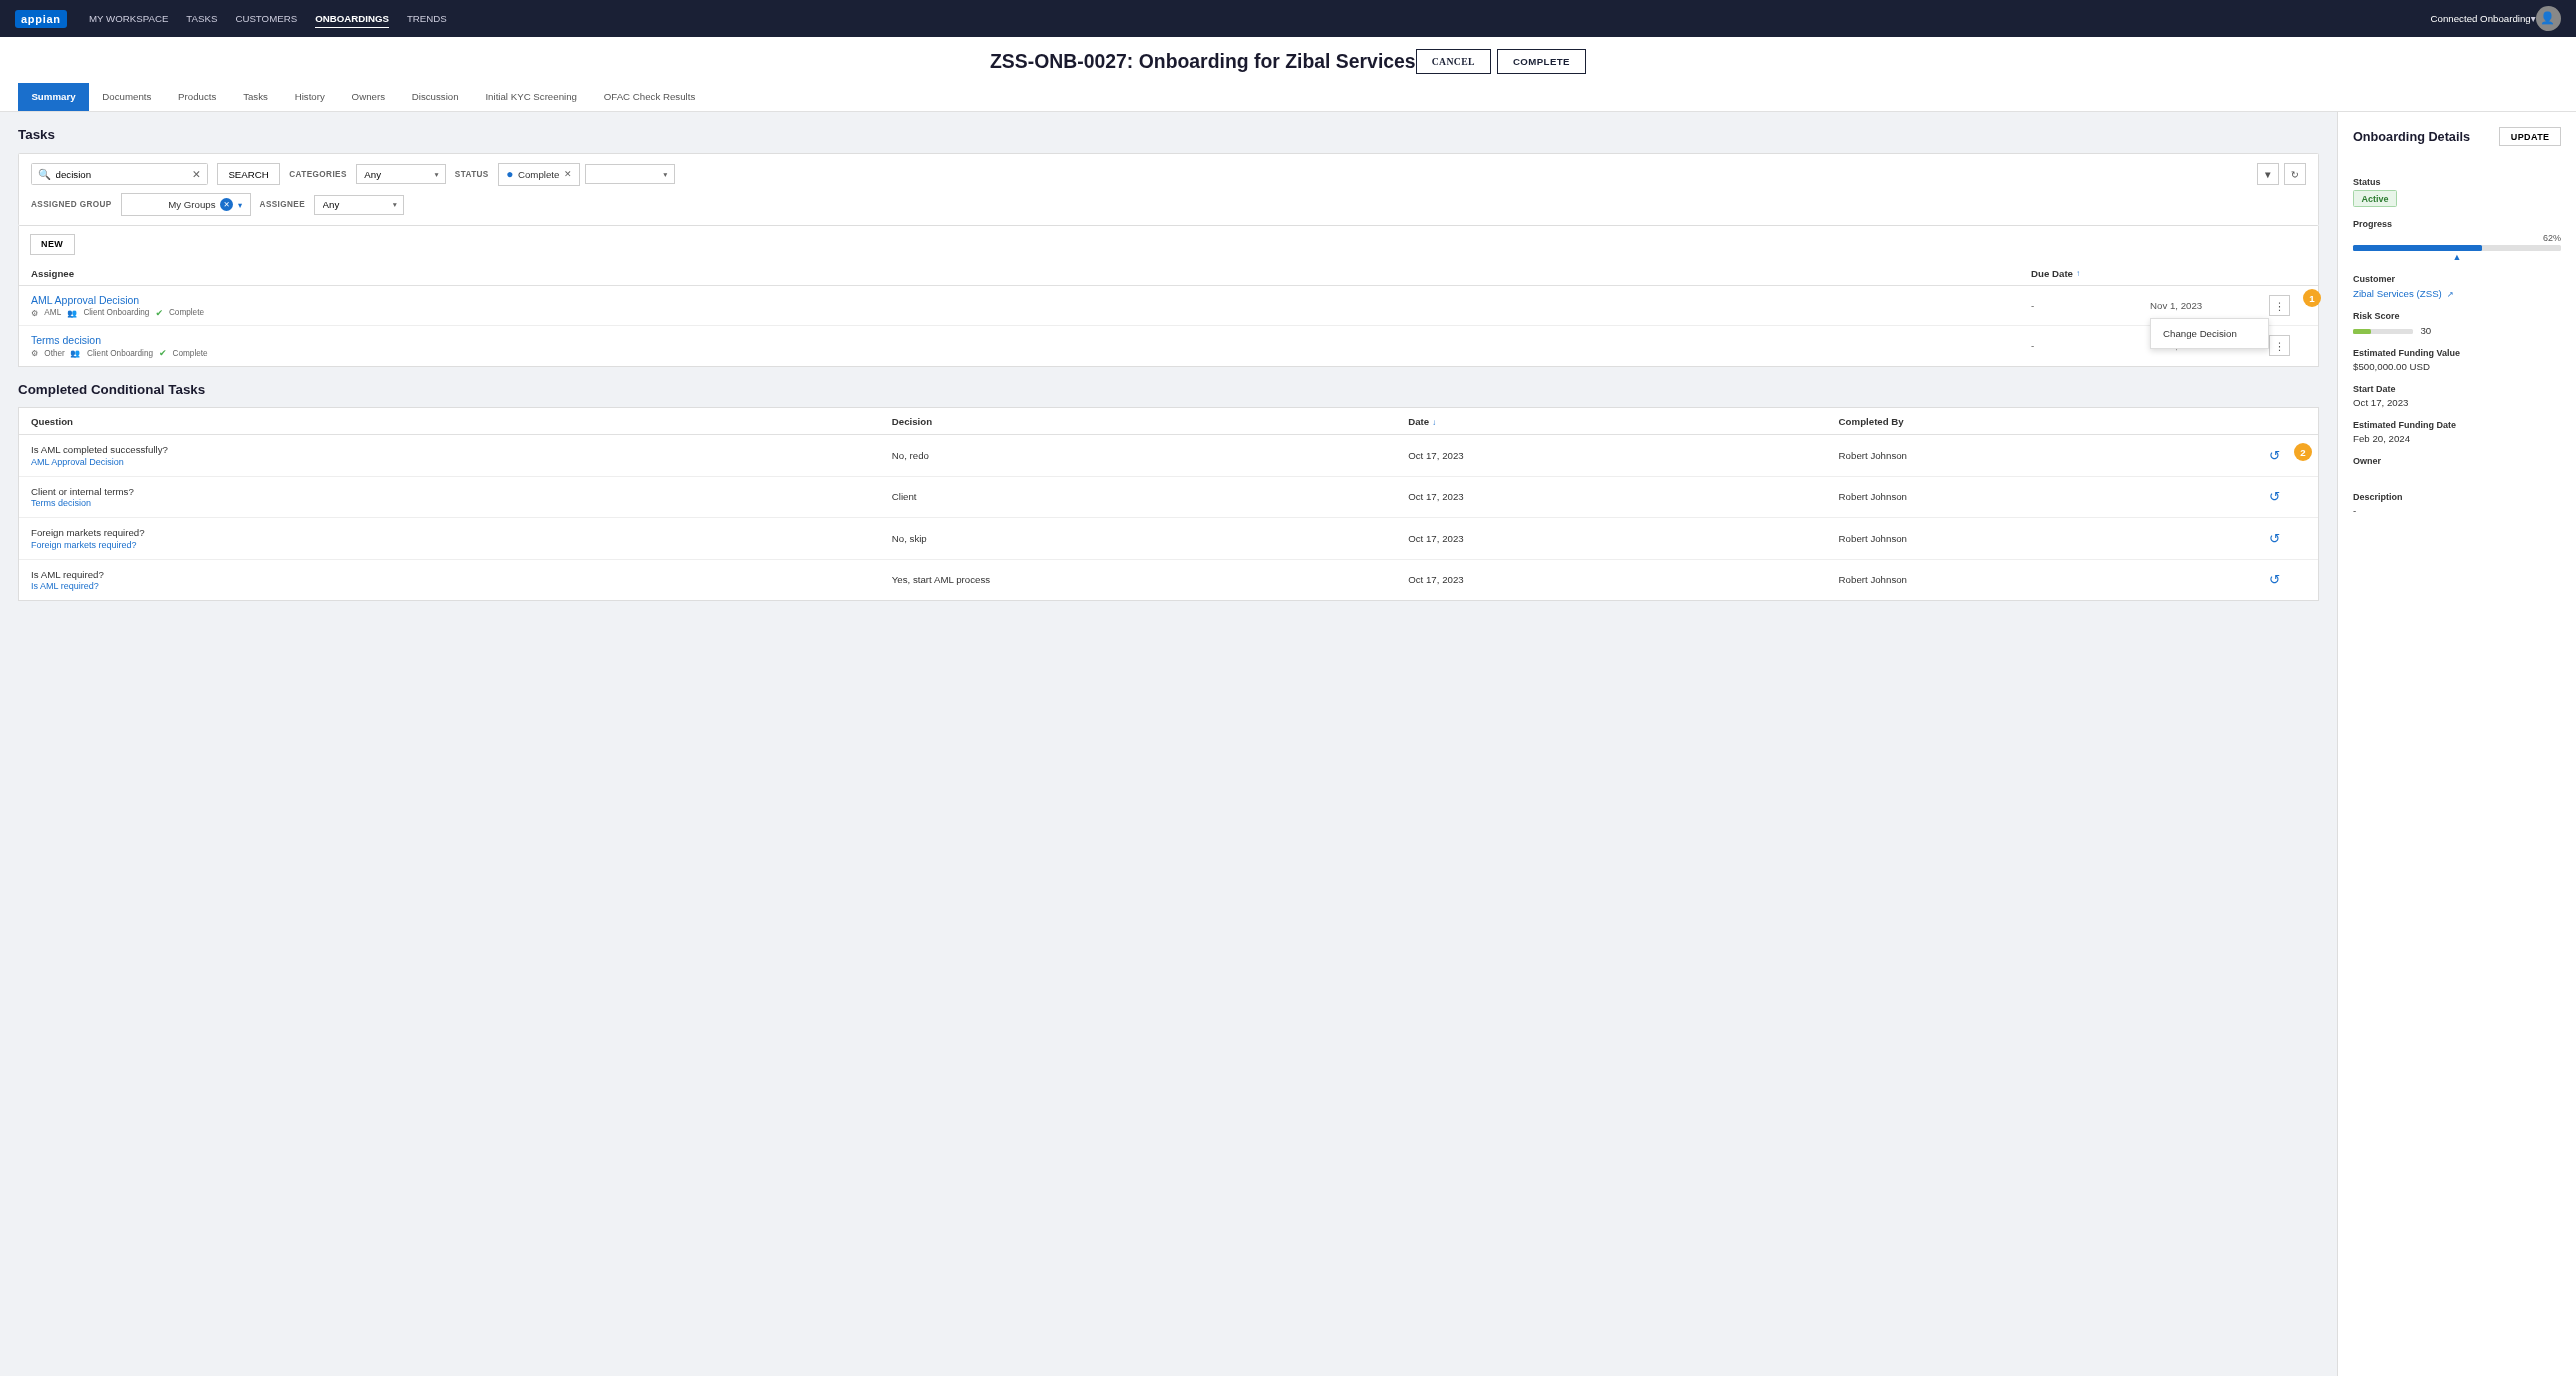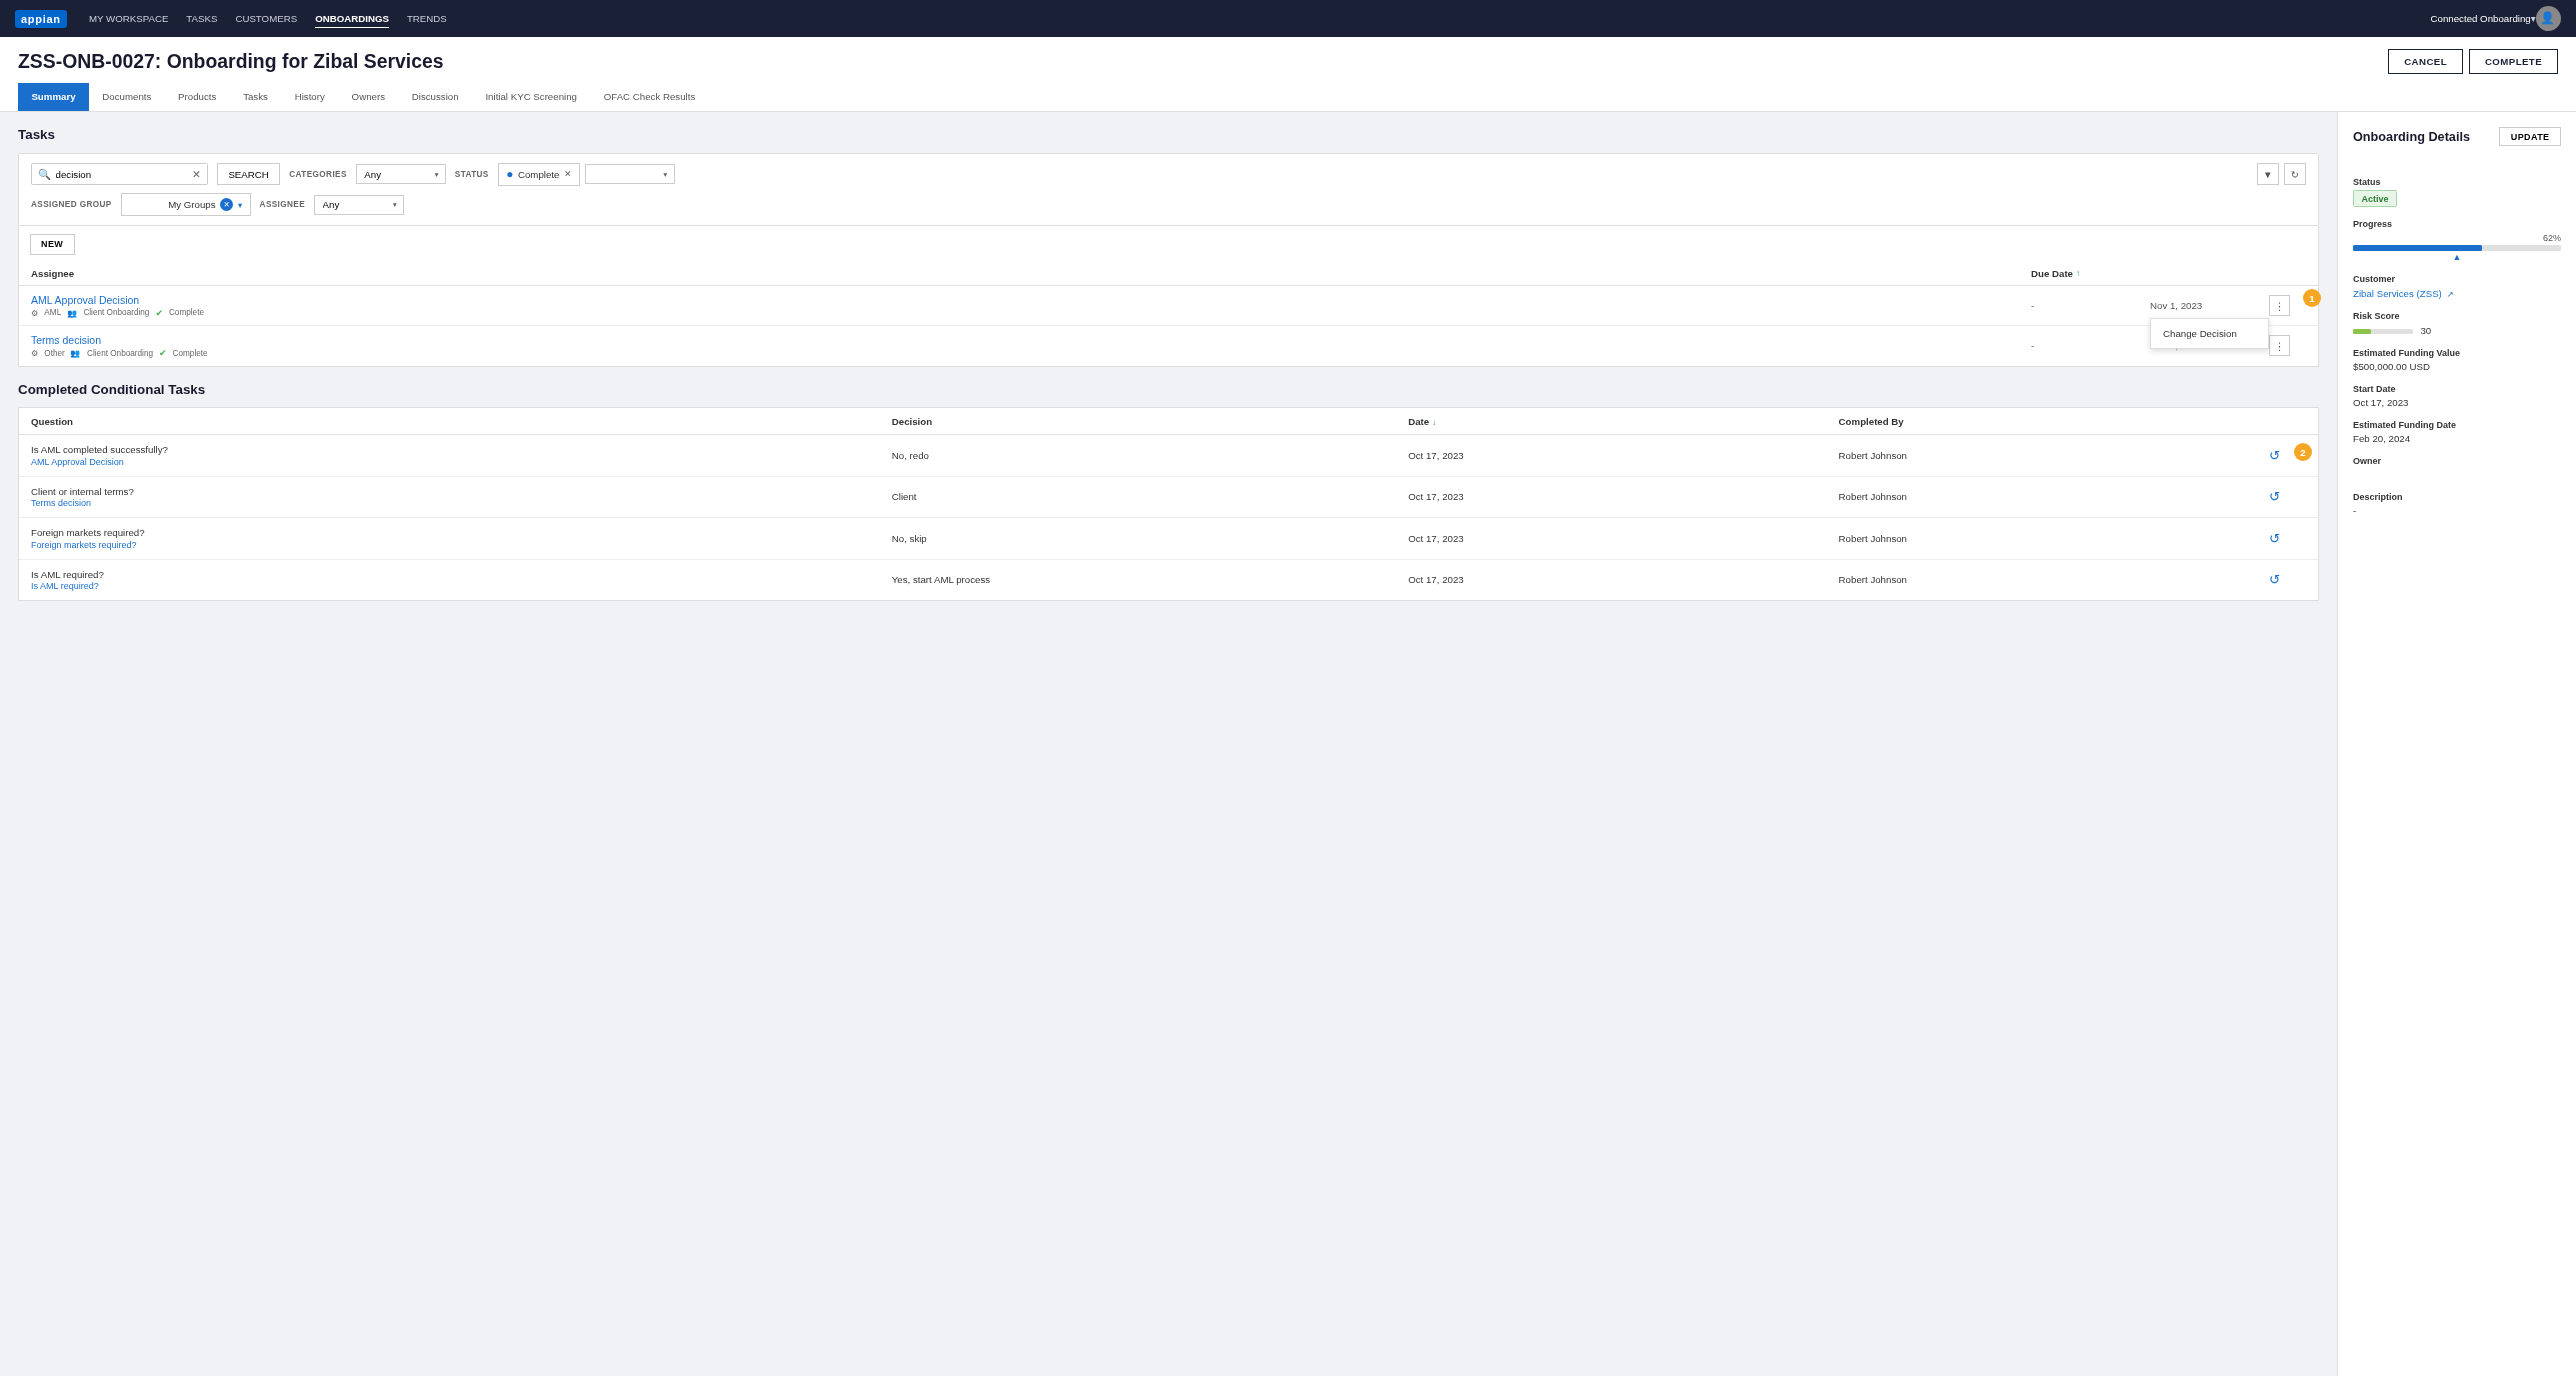--- a/index.html
+++ b/index.html
@@ -69,41 +69,42 @@
 
     
     .page-header {
       background: #fff;
       padding: 12px 18px 0;
       border-bottom: 0.7px solid #e0e0e0;
     }
     .page-title-row {
       display: flex;
       align-items: center;
-      justify-content: space-between;
+      justify-content: center;
       margin-bottom: 9px;
     }
     .page-title {
       font-size: 19.4px;
       font-weight: 600;
       color: #1a1a2e;
     }
     .header-actions {
       display: flex;
       gap: 6px;
     }
     .btn-cancel {
       border: 0.7px solid #1a2035;
       background: #fff;
       color: #1a2035;
       padding: 6px 15px;
       font-size: 9.7px;
       font-weight: 600;
       cursor: pointer;
       letter-spacing: 0.4px;
+      font-family: Liberation Serif, serif;
     }
     .btn-complete {
       border: 0.7px solid #1a2035;
       background: #fff;
       color: #1a2035;
       padding: 6px 15px;
       font-size: 9.7px;
       font-weight: 600;
       cursor: pointer;
       letter-spacing: 0.4px;

